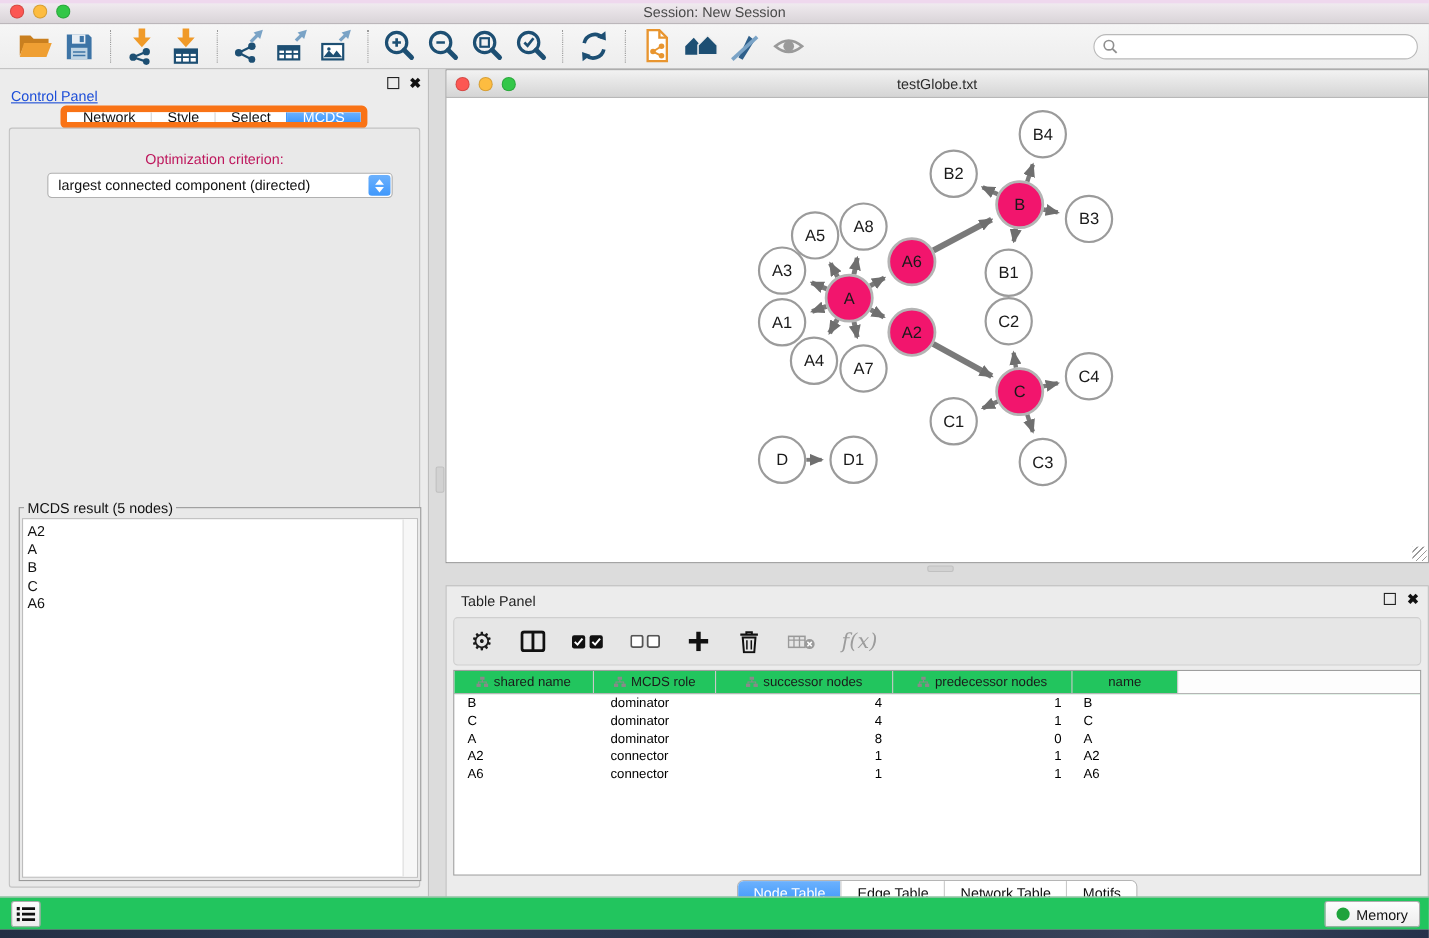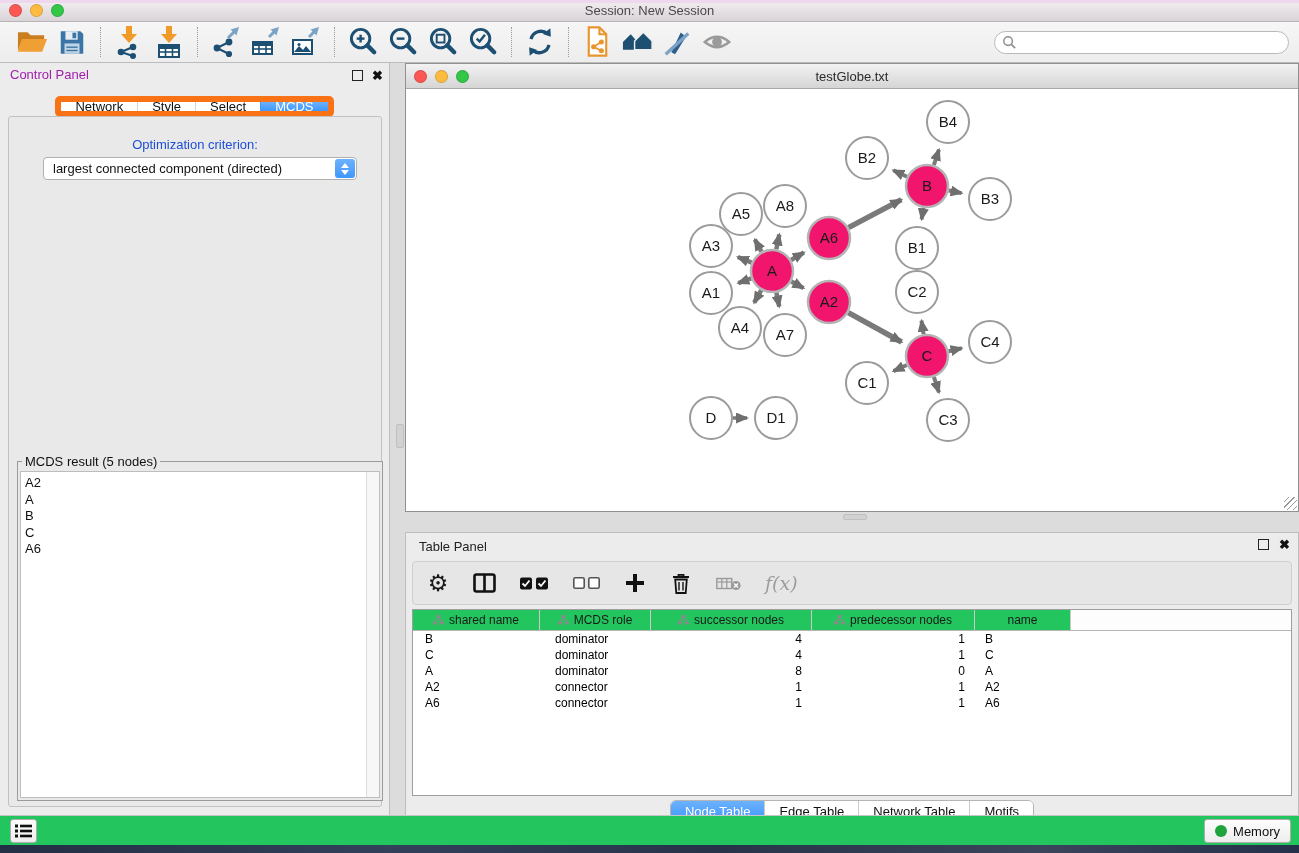--- a/index.html
+++ b/index.html
@@ -37,37 +37,37 @@
     font-family:"Liberation Sans",sans-serif;
   }
   .search-glass { position:absolute; left:8px; top:4px; }
   
   .desktop { position:absolute; left:0; top:63px; width:1299px; height:752px; background:#dcdcdc; }
   
   .control-panel {
     position:absolute; left:0; top:0; width:390px; height:752px;
     background:#ececec; border-right:1px solid #bdbdbd;
   }
-  .panel-head { position:absolute; left:10px; top:4px; font-size:13px; color:#a21caf; }
+  .panel-head { position:absolute; left:10px; top:17px; font-size:13px; color:#1d4ed8;text-decoration:underline; }
   .panel-icons { position:absolute; right:6px; top:7px; display:flex; gap:9px; align-items:center; }
   .float-ic { width:11px; height:11px; border:1.6px solid #222; display:inline-block; }
   .close-ic { font-size:13px; font-weight:bold; color:#111; line-height:11px; }
   .cp-tabs { position:absolute; left:0; top:33px; width:100%; display:flex; justify-content:center; }
   .cp-tabgroup { display:flex; border:6px solid #f97316; border-radius:5px; overflow:hidden; background:#fff; height:21px; }
   .cp-tab {
     padding:0 14px; font-size:13px; display:flex; align-items:center; background:#fff; color:#111;
     border-left:1px solid #d4d4d4; cursor:default;
   }
   .cp-tab:first-child{ border-left:none; }
   .cp-tab.active { background:linear-gradient(#6cb1fd,#3f98fc); color:#fff; border-left-color:#3f98fc; }
   .cp-content {
     position:absolute; left:8px; top:53px; width:374px; height:691px;
     background:#e9e9e9; border:1px solid #c2c2c2; border-radius:3px;
   }
-  .opt-label { position:absolute; left:0; top:20px; width:100%; text-align:center; font-size:13px; color:#1d4ed8; }
+  .opt-label { position:absolute; left:0; top:20px; width:100%; text-align:center; font-size:13px; color:#be185d; }
   .criterion {
     position:absolute; left:34px; top:40px; width:314px; height:23px;
     background:#fff; border:1px solid #b0b0b0; border-radius:4px;
     display:flex; align-items:center; padding-left:9px; font-size:13px; color:#111;
   }
   .stepper {
     position:absolute; right:1px; top:1px; width:20px; height:19px; border-radius:3px;
     background:linear-gradient(#6cb1fd,#3f98fc); display:flex; flex-direction:column; align-items:center; justify-content:center; gap:2px;
   }
   .tri-up { width:0; height:0; border-left:4px solid transparent; border-right:4px solid transparent; border-bottom:5px solid #fff; }

